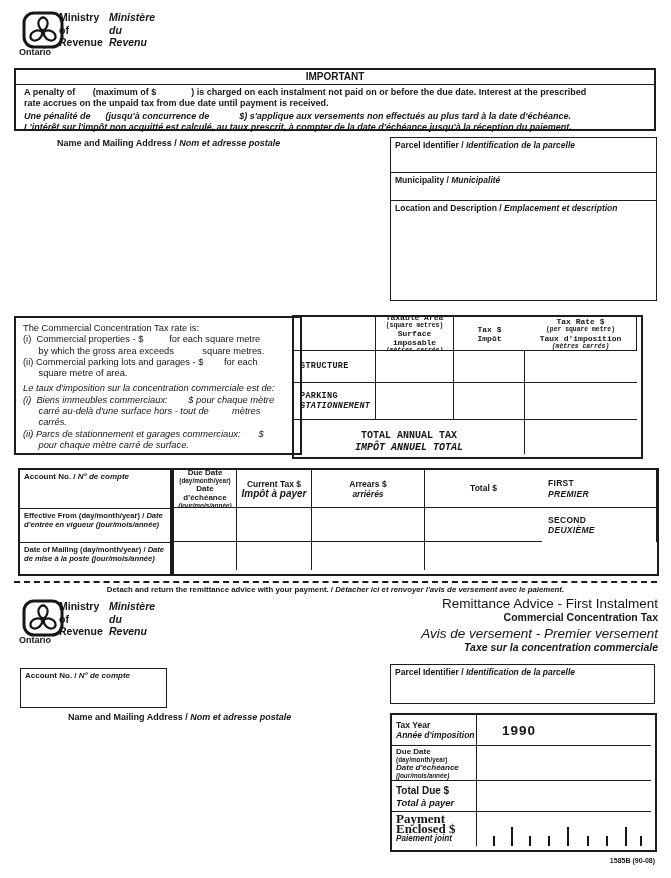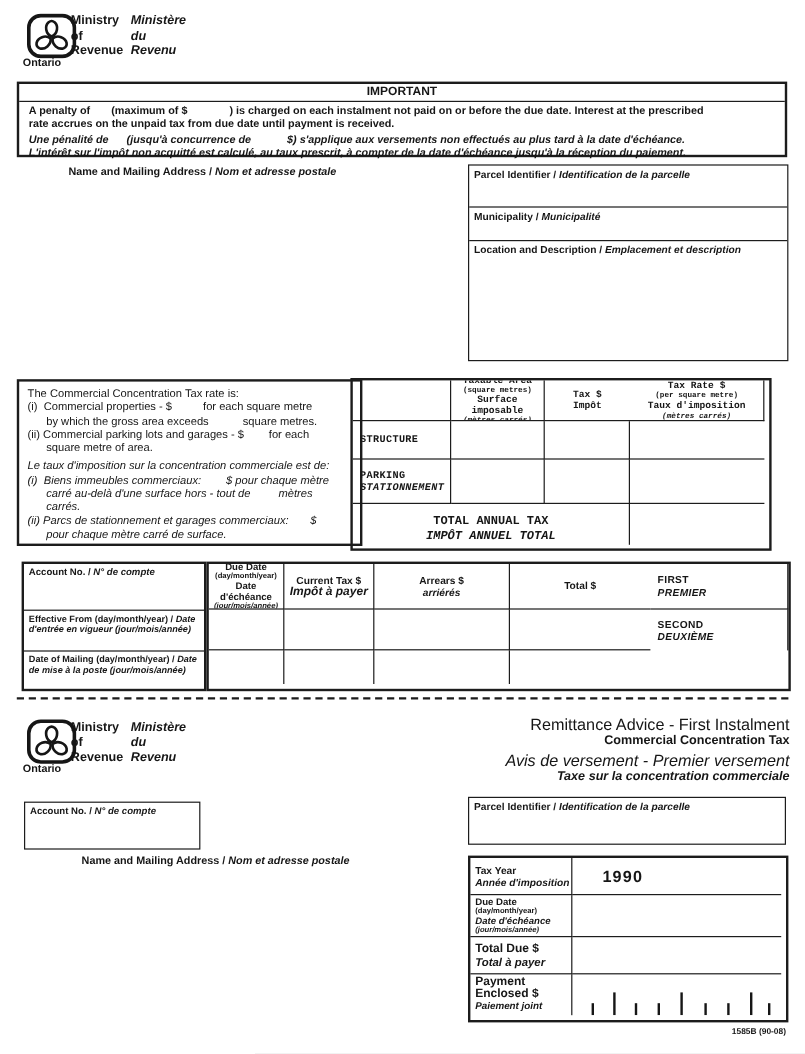--- a/index.html
+++ b/index.html
@@ -188,20 +188,23 @@
       <span class="rowlbl" style="padding-top:0;">SECOND</span>
       <span class="rowlbl i" style="padding-top:0;">DEUXIÈME</span>
     </div>
     <div class="cell br"></div>
     <div class="cell br"></div>
     <div class="cell br"></div>
     <div class="cell"></div>
   </div>
 
   <div class="abs dashline" style="left:14px;top:581px;width:643px;"></div>
+  <div class="abs ctr" style="left:0;top:585px;width:671px;font-size:7.8px;">
+    <span class="b">Detach and return the remittance advice with your payment. / </span><span class="b i">Détacher ici et renvoyer l'avis de versement avec le paiement.</span>
+  </div>
 
   <svg class="abs" style="left:22px;top:599px;" width="42" height="38" viewBox="0 0 42 38">
     <rect x="2" y="2" width="38" height="34" rx="10" fill="none" stroke="#161616" stroke-width="3"></rect>
     <g transform="translate(21,20.5)" fill="none" stroke="#161616" stroke-width="2.2" stroke-linejoin="round">
       <path d="M0,-1 C-5,-3 -6,-10 -2.5,-13 C-1,-14.2 1,-14.2 2.5,-13 C6,-10 5,-3 0,-1 Z"></path>
       <path transform="rotate(120)" d="M0,-1 C-5,-3 -6,-10 -2.5,-13 C-1,-14.2 1,-14.2 2.5,-13 C6,-10 5,-3 0,-1 Z"></path>
       <path transform="rotate(240)" d="M0,-1 C-5,-3 -6,-10 -2.5,-13 C-1,-14.2 1,-14.2 2.5,-13 C6,-10 5,-3 0,-1 Z"></path>
     </g>
   </svg>
   <div class="abs ont" style="left:19px;top:635px;">Ontario</div>
@@ -249,21 +252,21 @@
     </div>
     <div class="cell bb"></div>
 
     <div class="cell br bb vmid" style="padding-left:4px;">
       <span class="b" style="font-size:10px;line-height:12px;">Total Due $</span>
       <span class="b i" style="font-size:9.5px;line-height:11px;">Total à payer</span>
     </div>
     <div class="cell bb"></div>
 
     <div class="cell br vmid" style="padding-left:4px;">
-      <span class="b" style="font-size:10px;line-height:10px;">Payment Enclosed $</span>
+      <span class="b" style="font-size:13px;line-height:10px;font-family:Liberation Serif, serif;">Payment Enclosed $</span>
       <span class="b i" style="font-size:8.2px;line-height:10px;">Paiement joint</span>
     </div>
     <div class="cell">
       <span class="tick s" style="left:16px;"></span>
       <span class="tick t" style="left:34px;"></span>
       <span class="tick s" style="left:52px;"></span>
       <span class="tick s" style="left:71px;"></span>
       <span class="tick t" style="left:90px;"></span>
       <span class="tick s" style="left:110px;"></span>
       <span class="tick s" style="left:129px;"></span>

